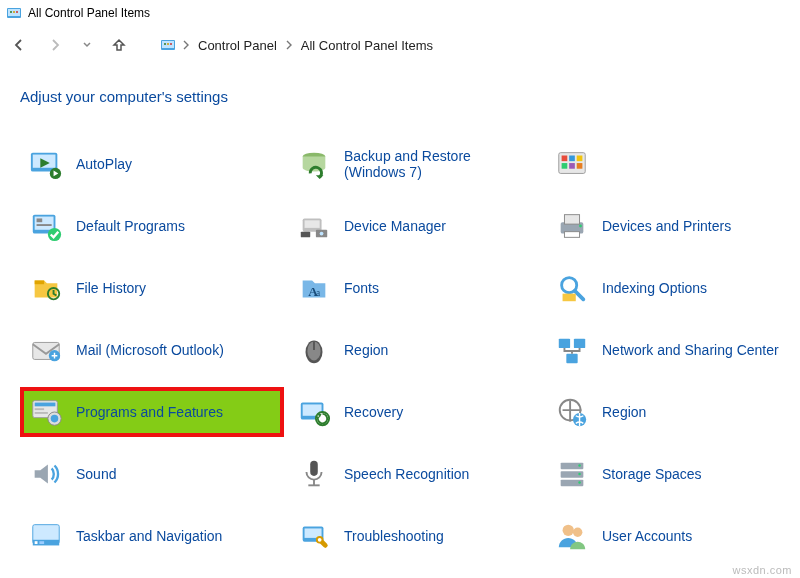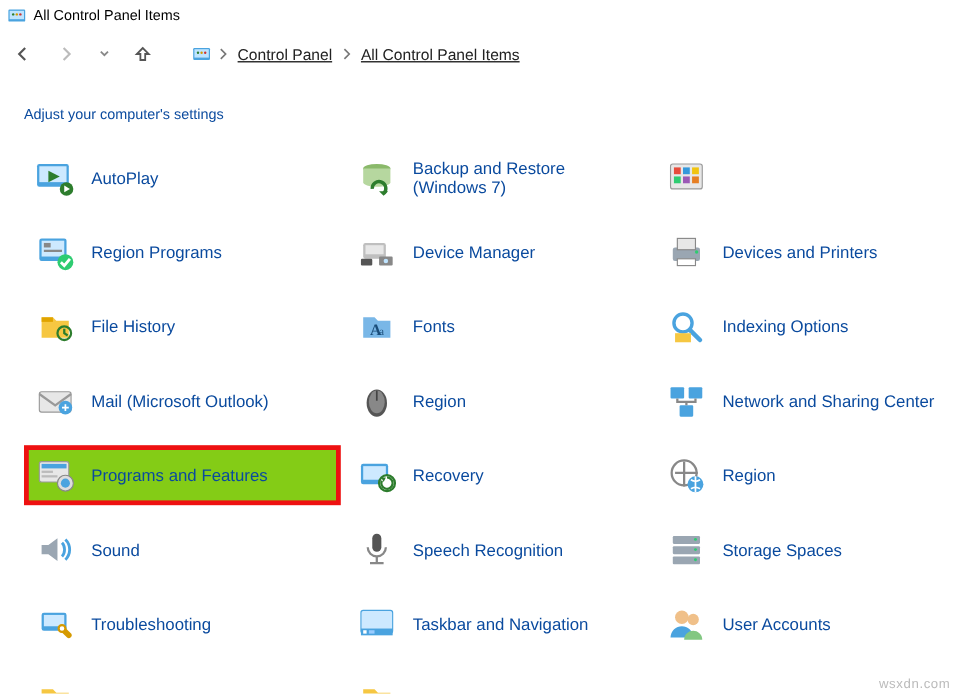--- a/index.html
+++ b/index.html
@@ -21,21 +21,20 @@
     padding: 2px 6px;
     font-size: 12px;
   }
   .titlebar .win-icon { width: 16px; height: 16px; margin-right: 6px; }
   .navbar {
     display: flex;
     align-items: center;
     height: 38px;
     padding: 0 10px;
     gap: 18px;
-    text-decoration: underline;
   }
   .nav-arrow {
     width: 18px; height: 18px;
     display: flex; align-items: center; justify-content: center;
     color: #555;
     cursor: pointer;
   }
   .nav-arrow.disabled { color: #bbb; cursor: default;}
   .nav-chevron { color:#888; font-size:10px;}
   .addressbar {
@@ -47,22 +46,22 @@
     padding: 0 4px;
   }
   .addressbar .win-icon { width:16px; height:16px; }
   .crumb { color:#222; font-size:13px; padding:0 2px; cursor:pointer;}
   .crumb-sep { color:#888; font-size:10px;}
   .content {
     padding: 24px 20px 10px 20px;
   }
   .heading {
     color: #0a4a9e;
-    font-size: 12px;
-    margin-bottom: 23px;
+    font-size: 15px;
+    margin-bottom: 36px;
   }
   .grid {
     display: grid;
     grid-template-columns: 260px 250px 260px;
     column-gap: 8px;
     row-gap: 16px;
     padding-left: 2px;
   }
   .item {
     display: flex;
@@ -359,21 +358,21 @@
             <use href="#sym-color-management-icon"></use>
           </svg>
         </span>
       </div>
       <div class="item">
         <span class="icon-box">
           <svg width="34" height="34">
             <use href="#sym-default-programs-icon"></use>
           </svg>
         </span>
-        <span class="label">Region Programs</span>
+        <span class="label">Default Programs</span>
       </div>
       <div class="item">
         <span class="icon-box">
           <svg width="34" height="34">
             <use href="#sym-device-manager-icon"></use>
           </svg>
         </span>
         <span class="label">Device Manager</span>
       </div>
       <div class="item">
@@ -476,32 +475,32 @@
         <span class="icon-box">
           <svg width="34" height="34">
             <use href="#sym-storage-icon"></use>
           </svg>
         </span>
         <span class="label">Storage Spaces</span>
       </div>
       <div class="item">
         <span class="icon-box">
           <svg width="34" height="34">
+            <use href="#sym-taskbar-icon"></use>
+          </svg>
+        </span>
+        <span class="label">Taskbar and Navigation</span>
+      </div>
+      <div class="item">
+        <span class="icon-box">
+          <svg width="34" height="34">
             <use href="#sym-troubleshooting-icon"></use>
           </svg>
         </span>
         <span class="label">Troubleshooting</span>
-      </div>
-      <div class="item">
-        <span class="icon-box">
-          <svg width="34" height="34">
-            <use href="#sym-taskbar-icon"></use>
-          </svg>
-        </span>
-        <span class="label">Taskbar and Navigation</span>
       </div>
       <div class="item">
         <span class="icon-box">
           <svg width="34" height="34">
             <use href="#sym-user-accounts-icon"></use>
           </svg>
         </span>
         <span class="label">User Accounts</span>
       </div>
       <div class="item">

